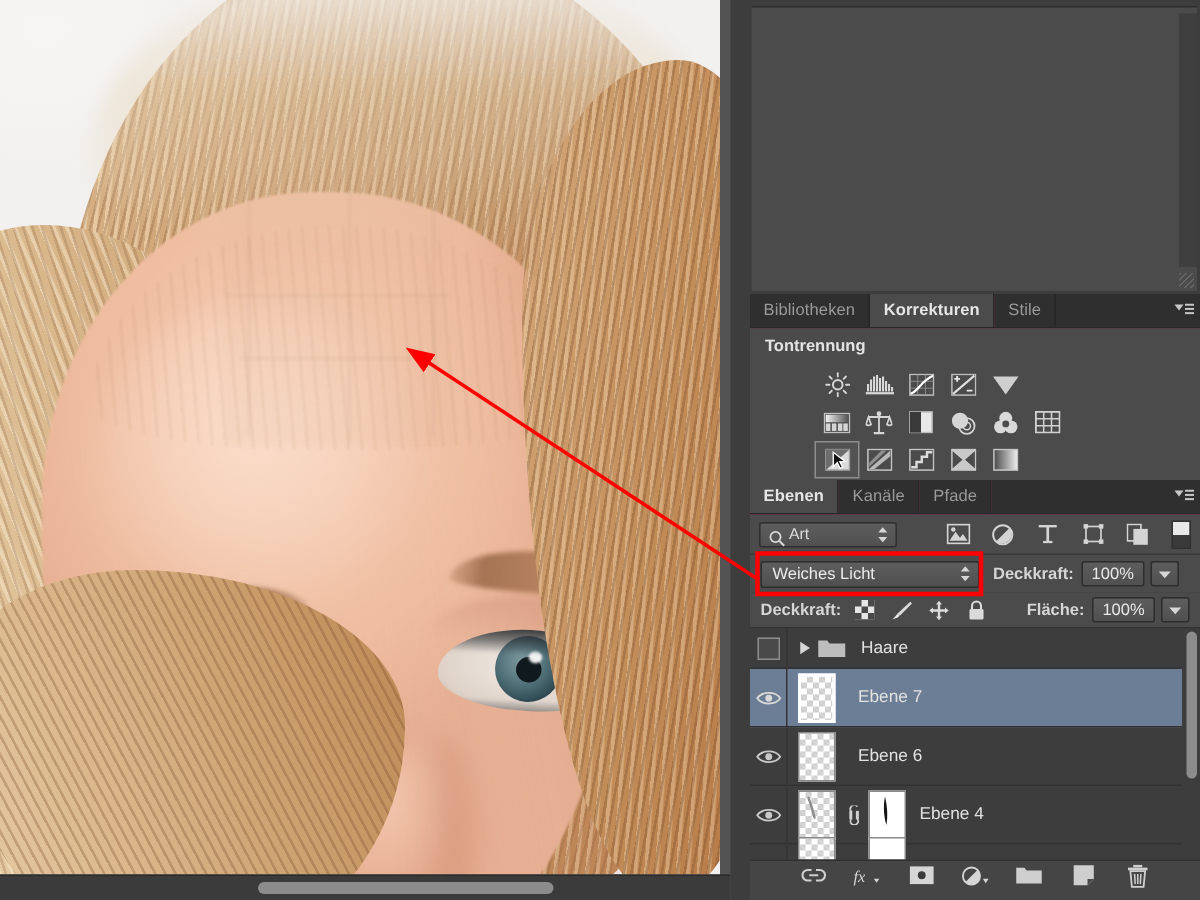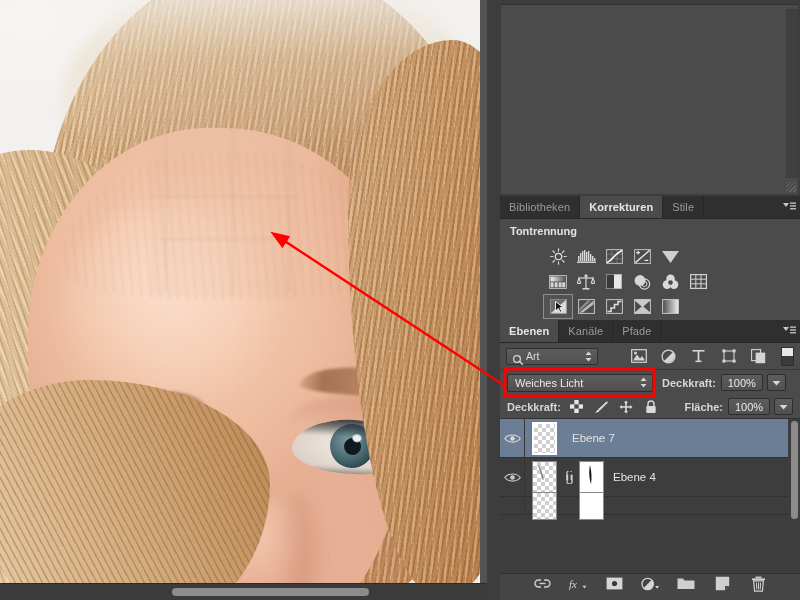--- a/index.html
+++ b/index.html
@@ -913,34 +913,62 @@
           <div class="num-drop">
             <svg width="9" height="6" viewBox="0 0 9 6">
                 <polygon points="0.5,1 8.5,1 4.5,5.5" fill="#d6d6d6"></polygon>
               </svg>
           </div>
         </div>
       </div>
 
       <div id="layer-list">
 
+        <div class="layer-row group">
+          <div class="group-row-box">
+            <span class="grp-empty-square"></span>
+          </div>
+          <div class="arrow-cell">
+            <svg width="9" height="10" viewBox="0 0 9 10">
+                <polygon points="1.5,0.8 8,5 1.5,9.2" fill="#d5d5d5"></polygon>
+              </svg>
+          </div>
+          <div class="folder-cell">
+            <svg width="19" height="14" viewBox="0 0 19 14">
+              <path d="M0.5,2 L6.5,2 L8,4 L18.5,4 L18.5,13 L0.5,13 Z" fill="#bdbdbd"></path>
+            </svg>
+          </div>
+          <span class="layer-name">Haare</span>
+        </div>
 
         <div class="layer-row selected">
           <div class="eye-cell">
             <svg width="17" height="11" viewBox="0 0 17 11">
               <path d="M0.8,5.5 C4,0.8 13,0.8 16.2,5.5 C13,10.2 4,10.2 0.8,5.5 Z" fill="none" stroke="#d9d9d9" stroke-width="1.2"></path>
               <circle cx="8.5" cy="5.5" r="2.3" fill="#d9d9d9"></circle>
             </svg>
           </div>
           <div class="thumb-cell">
             <div class="lyr-thumb active"></div>
           </div>
           <span class="layer-name">Ebene 7</span>
         </div>
 
+        <div class="layer-row">
+          <div class="eye-cell">
+            <svg width="17" height="11" viewBox="0 0 17 11">
+              <path d="M0.8,5.5 C4,0.8 13,0.8 16.2,5.5 C13,10.2 4,10.2 0.8,5.5 Z" fill="none" stroke="#c9c9c9" stroke-width="1.2"></path>
+              <circle cx="8.5" cy="5.5" r="2.3" fill="#c9c9c9"></circle>
+            </svg>
+          </div>
+          <div class="thumb-cell">
+            <div class="lyr-thumb"></div>
+          </div>
+          <span class="layer-name">Ebene 6</span>
+        </div>
 
         <div class="layer-row">
           <div class="eye-cell">
             <svg width="17" height="11" viewBox="0 0 17 11">
               <path d="M0.8,5.5 C4,0.8 13,0.8 16.2,5.5 C13,10.2 4,10.2 0.8,5.5 Z" fill="none" stroke="#c9c9c9" stroke-width="1.2"></path>
               <circle cx="8.5" cy="5.5" r="2.3" fill="#c9c9c9"></circle>
             </svg>
           </div>
           <div class="thumb-cell">
             <div class="lyr-thumb">

